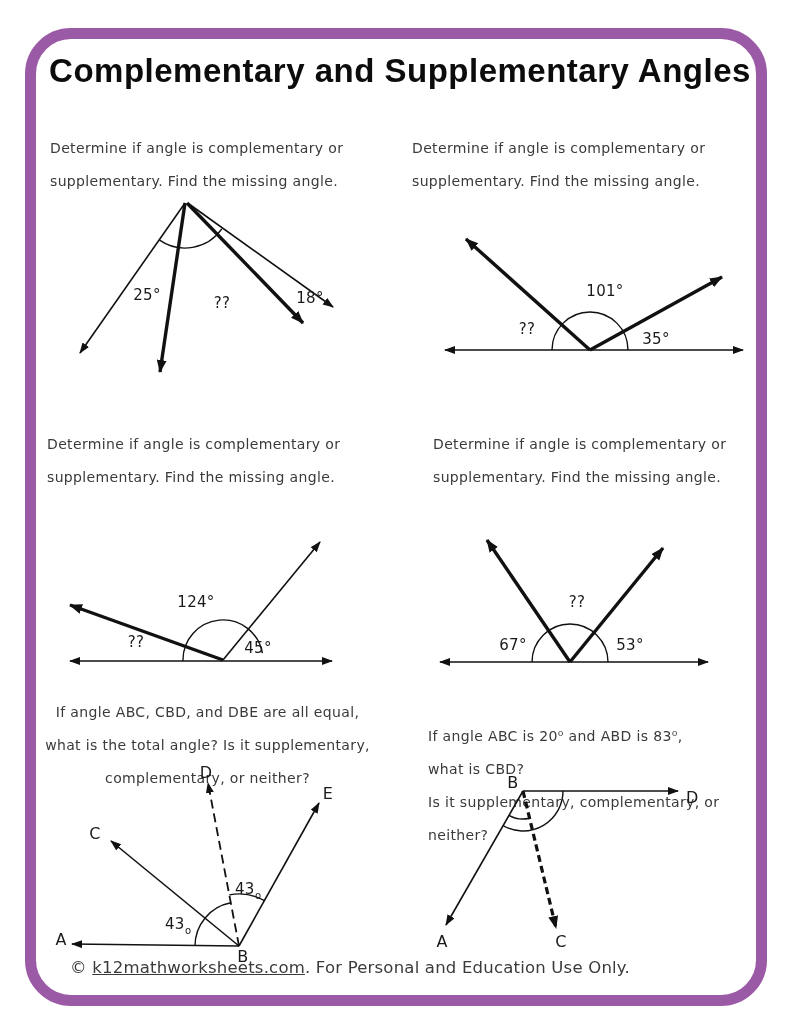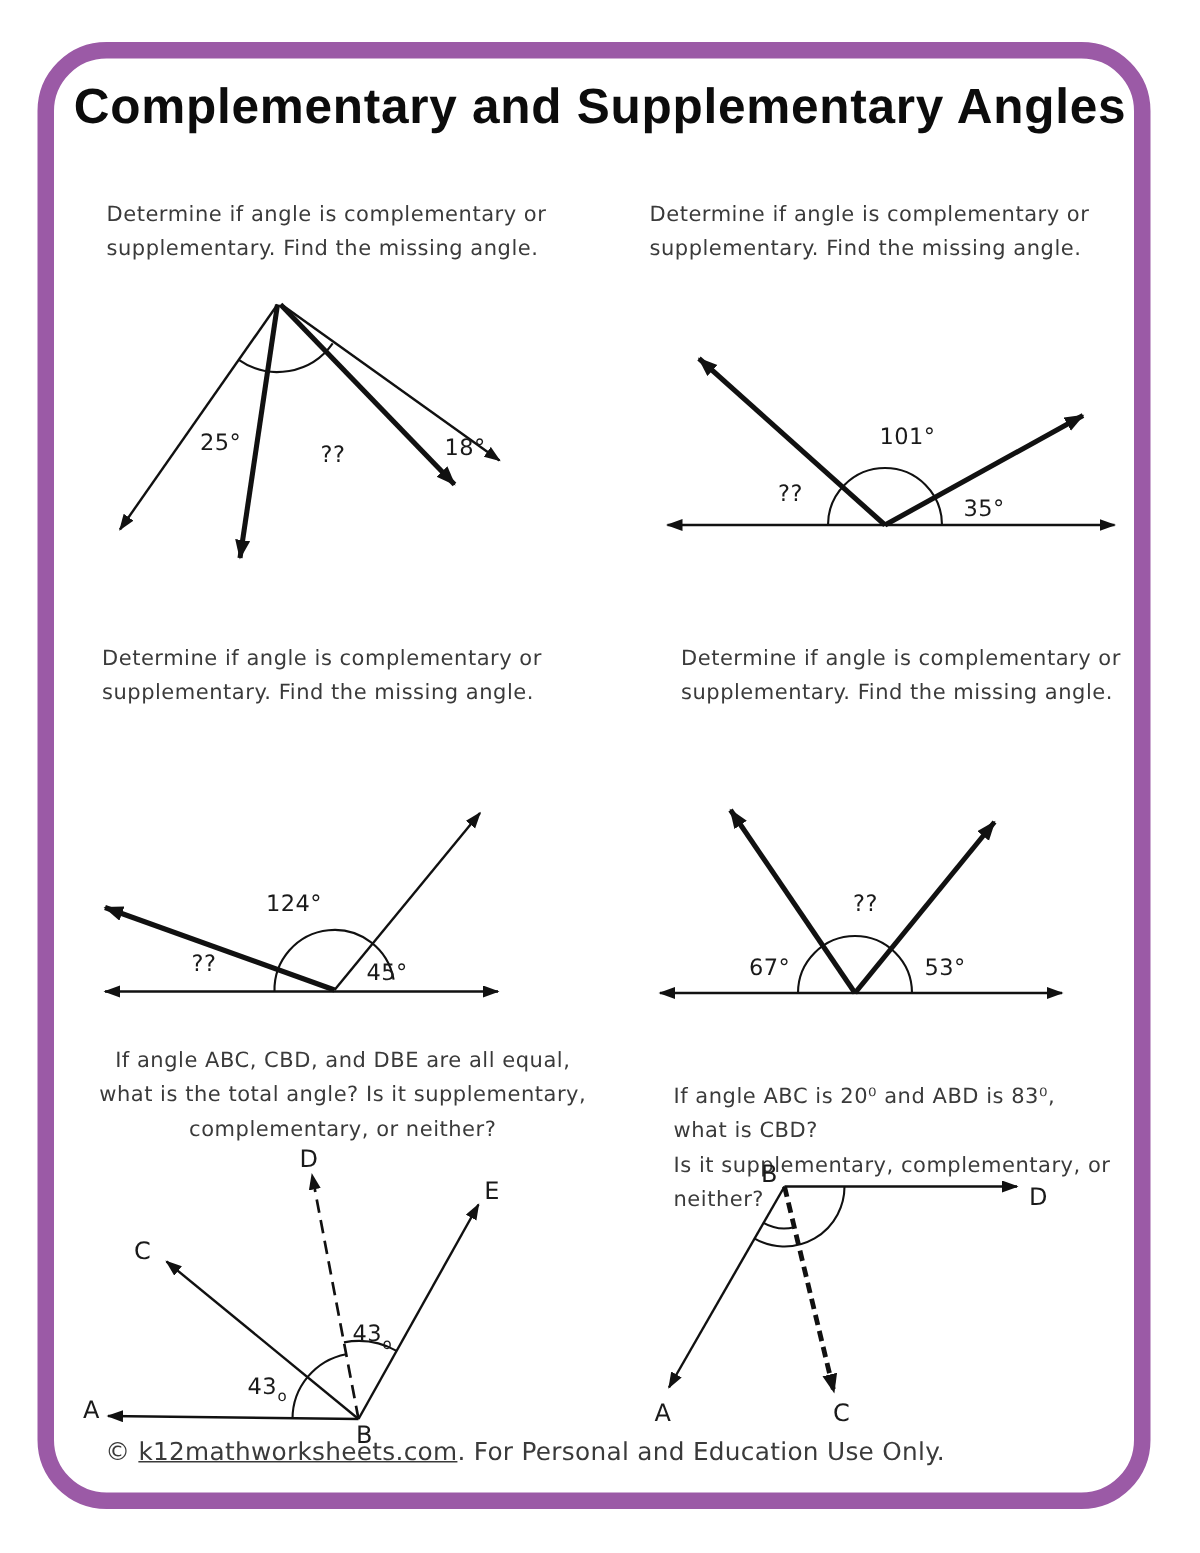--- a/index.html
+++ b/index.html
@@ -12,21 +12,21 @@
     border:11px solid #9b5aa6;border-radius:46px;box-sizing:border-box;
     pointer-events:none;
   }
   .page-title{
     position:absolute;left:0;top:52px;width:800px;text-align:center;
     font-family:"Liberation Sans",sans-serif;font-weight:bold;
     font-size:33px;letter-spacing:.5px;color:#0c0c0c;margin:0;
   }
   .instr{
     position:absolute;white-space:pre-line;
-    font-size:14px;line-height:23px;letter-spacing:.35px;color:#3a3a3a;margin-left:21px;
+    font-size:14px;line-height:33px;letter-spacing:.35px;color:#3a3a3a;
   }
   .instr.p1{left:50px;top:132px;width:350px;}
   .instr.p2{left:412px;top:132px;width:350px;}
   .instr.p3{left:47px;top:428px;width:350px;}
   .instr.p4{left:433px;top:428px;width:330px;}
   .instr.p5{left:15px;top:696px;width:385px;text-align:center;}
   .instr.p6{left:428px;top:720px;width:330px;}
   svg.diagram{position:absolute;overflow:visible;}
   svg.diagram text{
     font-family:"DejaVu Sans",sans-serif;font-size:15px;fill:#1a1a1a;letter-spacing:.3px;

